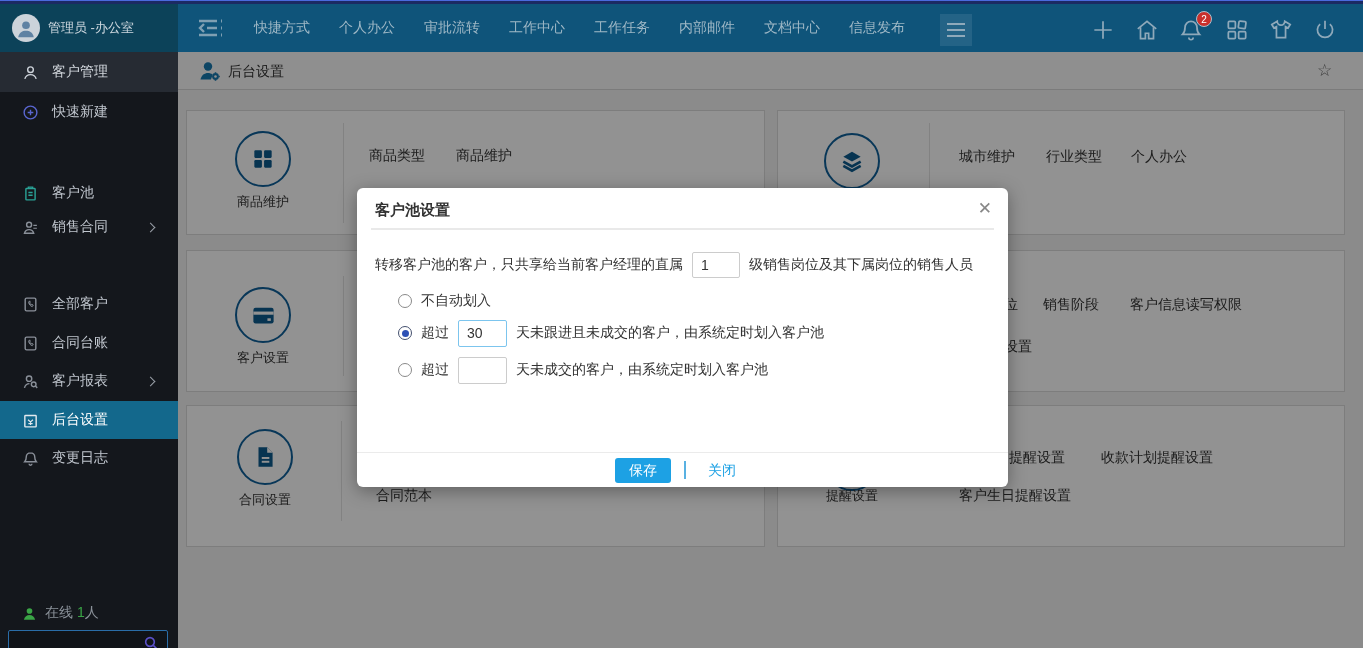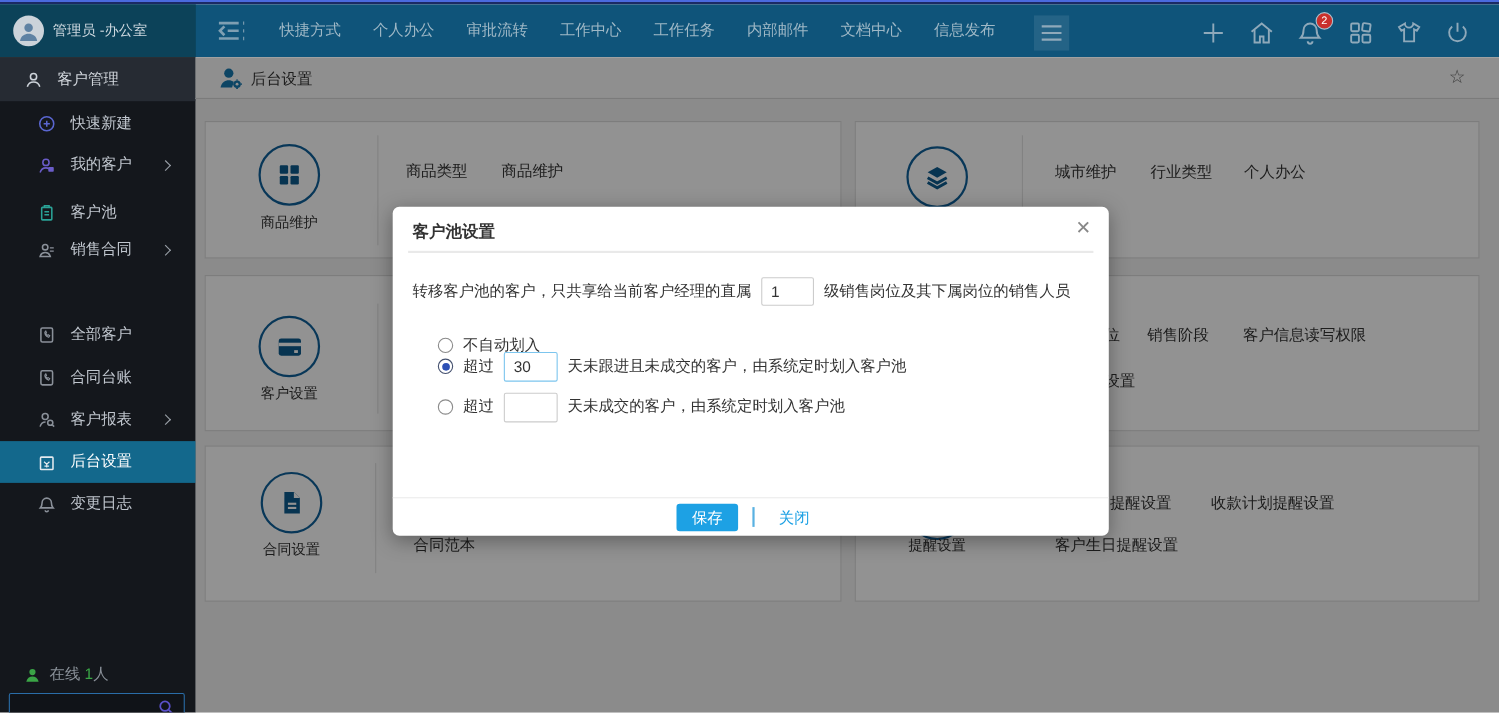--- a/index.html
+++ b/index.html
@@ -26,21 +26,21 @@
   .top-ico { position:absolute; top:13px; width:26px; height:26px; color:#8fa9ba; cursor:pointer; }
   .badge { position:absolute; left:1196px; top:7px; min-width:16px; height:16px; border-radius:50%;
            background:#c9302c; border:1px solid #a8c0cd; color:#fff; font-size:10px;
            display:flex; align-items:center; justify-content:center; z-index:2; }
 
   
   .sidebar { position:absolute; left:0; top:52px; width:178px; height:596px; background:#14171c; overflow:hidden;text-decoration:underline; }
   .sb-header { position:absolute; left:0; top:0; width:178px; height:40px; background:#262b33;
                display:flex; align-items:center; color:#d3d8de; font-size:14px; cursor:pointer; }
   .sb-item { position:absolute; left:0; width:178px; height:38px; display:flex; align-items:center;
-             color:#c0c6ce; font-size:14px; cursor:pointer;padding-left:12px; }
+             color:#c0c6ce; font-size:14px; cursor:pointer; }
   .sb-item.active { background:#13688c; color:#fff; }
   .sb-ico { width:17px; height:17px; margin:0 13px 0 22px; display:flex; align-items:center; flex:none; }
   .chev { position:absolute; right:24px; width:7px; height:7px; border-top:1.5px solid #9aa0a8;
           border-right:1.5px solid #9aa0a8; transform:rotate(45deg); }
   .online-row { position:absolute; left:22px; top:552px; display:flex; align-items:center; gap:8px;
                 color:#8a9199; font-size:14px; }
   .online-count { color:#3aa546; }
   .sb-search { position:absolute; left:8px; top:578px; width:160px; height:26px;
                border:1px solid #2a6da8; border-radius:2px; background:#101318; }
   .sb-search svg { position:absolute; right:8px; top:4px; }
@@ -182,31 +182,20 @@
     <div class="sb-item" style="top:41px">
       <span class="sb-ico" style="color:#5a66d0">
         <svg width="17" height="17" viewBox="0 0 24 24" fill="none" stroke="currentColor" stroke-width="2">
             <circle cx="12" cy="12" r="9"></circle>
             <path d="M12 8v8M8 12h8"></path>
           </svg>
       </span>
       <span>快速新建</span>
     </div>
 
-    <div class="sb-item" style="top:79px">
-      <span class="sb-ico" style="color:#6a5cc8">
-        <svg width="17" height="17" viewBox="0 0 24 24" fill="none" stroke="currentColor" stroke-width="2">
-            <circle cx="11" cy="8" r="4"></circle>
-            <path d="M3.5 21c1.2-4 4.3-6 7.5-6 2.5 0 5 1.2 6.5 3.5"></path>
-            <rect x="14" y="14" width="7" height="6" rx="1" fill="currentColor" stroke="none"></rect>
-          </svg>
-      </span>
-      <span>我的客户</span>
-      <span class="chev"></span>
-    </div>
 
     <div class="sb-item" style="top:122px">
       <span class="sb-ico" style="color:#2aa296">
         <svg width="17" height="17" viewBox="0 0 24 24" fill="none" stroke="currentColor" stroke-width="2">
             <rect x="5.5" y="5" width="13" height="16" rx="1"></rect>
             <path d="M9 5V3h6v2"></path>
             <path d="M9 10.5h6M9 14.5h6"></path>
           </svg>
       </span>
       <span>客户池</span>
@@ -391,21 +380,21 @@
       <span class="modal-title">客户池设置</span>
       <span class="modal-close">✕</span>
       <div class="modal-hdiv"></div>
 
       <div class="m-line1">
         <span>转移客户池的客户，只共享给当前客户经理的直属</span>
         <input class="m-input" style="margin: 0px 9px;" value="1">
         <span>级销售岗位及其下属岗位的销售人员</span>
       </div>
 
-      <div class="m-opt" style="top:112px">
+      <div class="m-opt" style="top:99px">
         <span class="radio"></span>
         <span>不自动划入</span>
       </div>
 
       <div class="m-opt" style="top:131px">
         <span class="radio sel"></span>
         <span>超过</span>
         <input class="m-input hl" value="30" style="">
         <span>天未跟进且未成交的客户，由系统定时划入客户池</span>
       </div>

